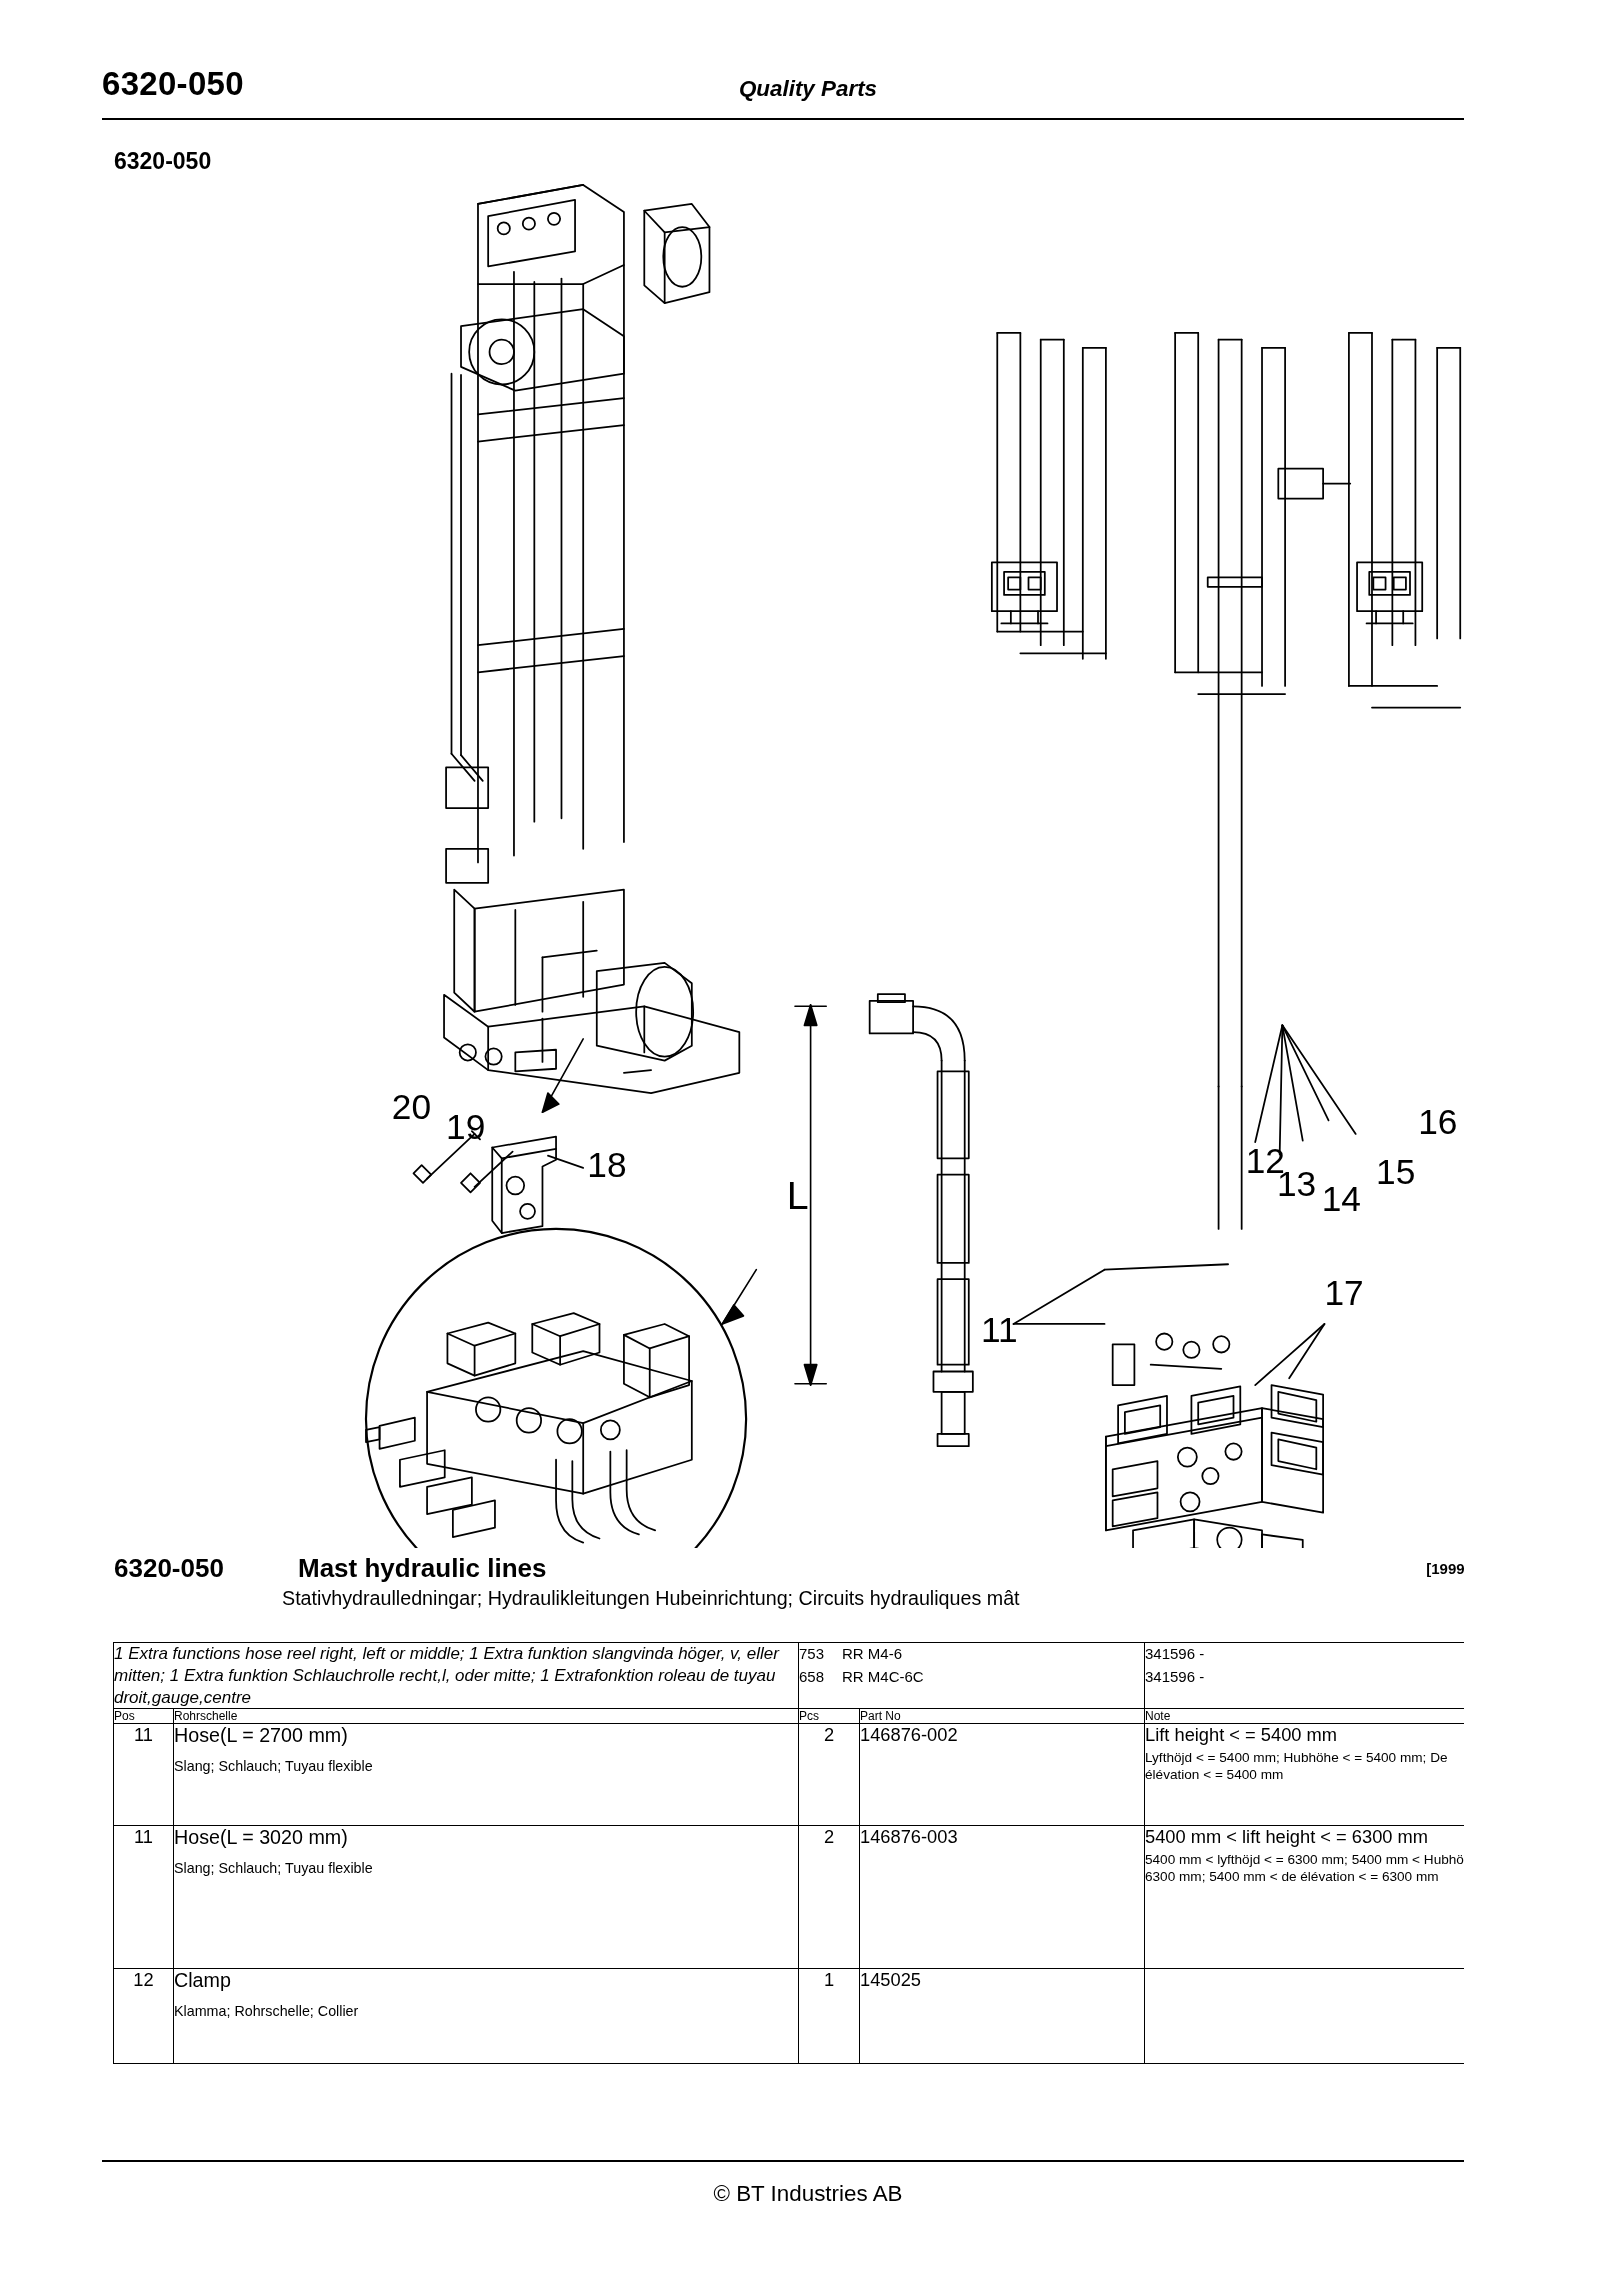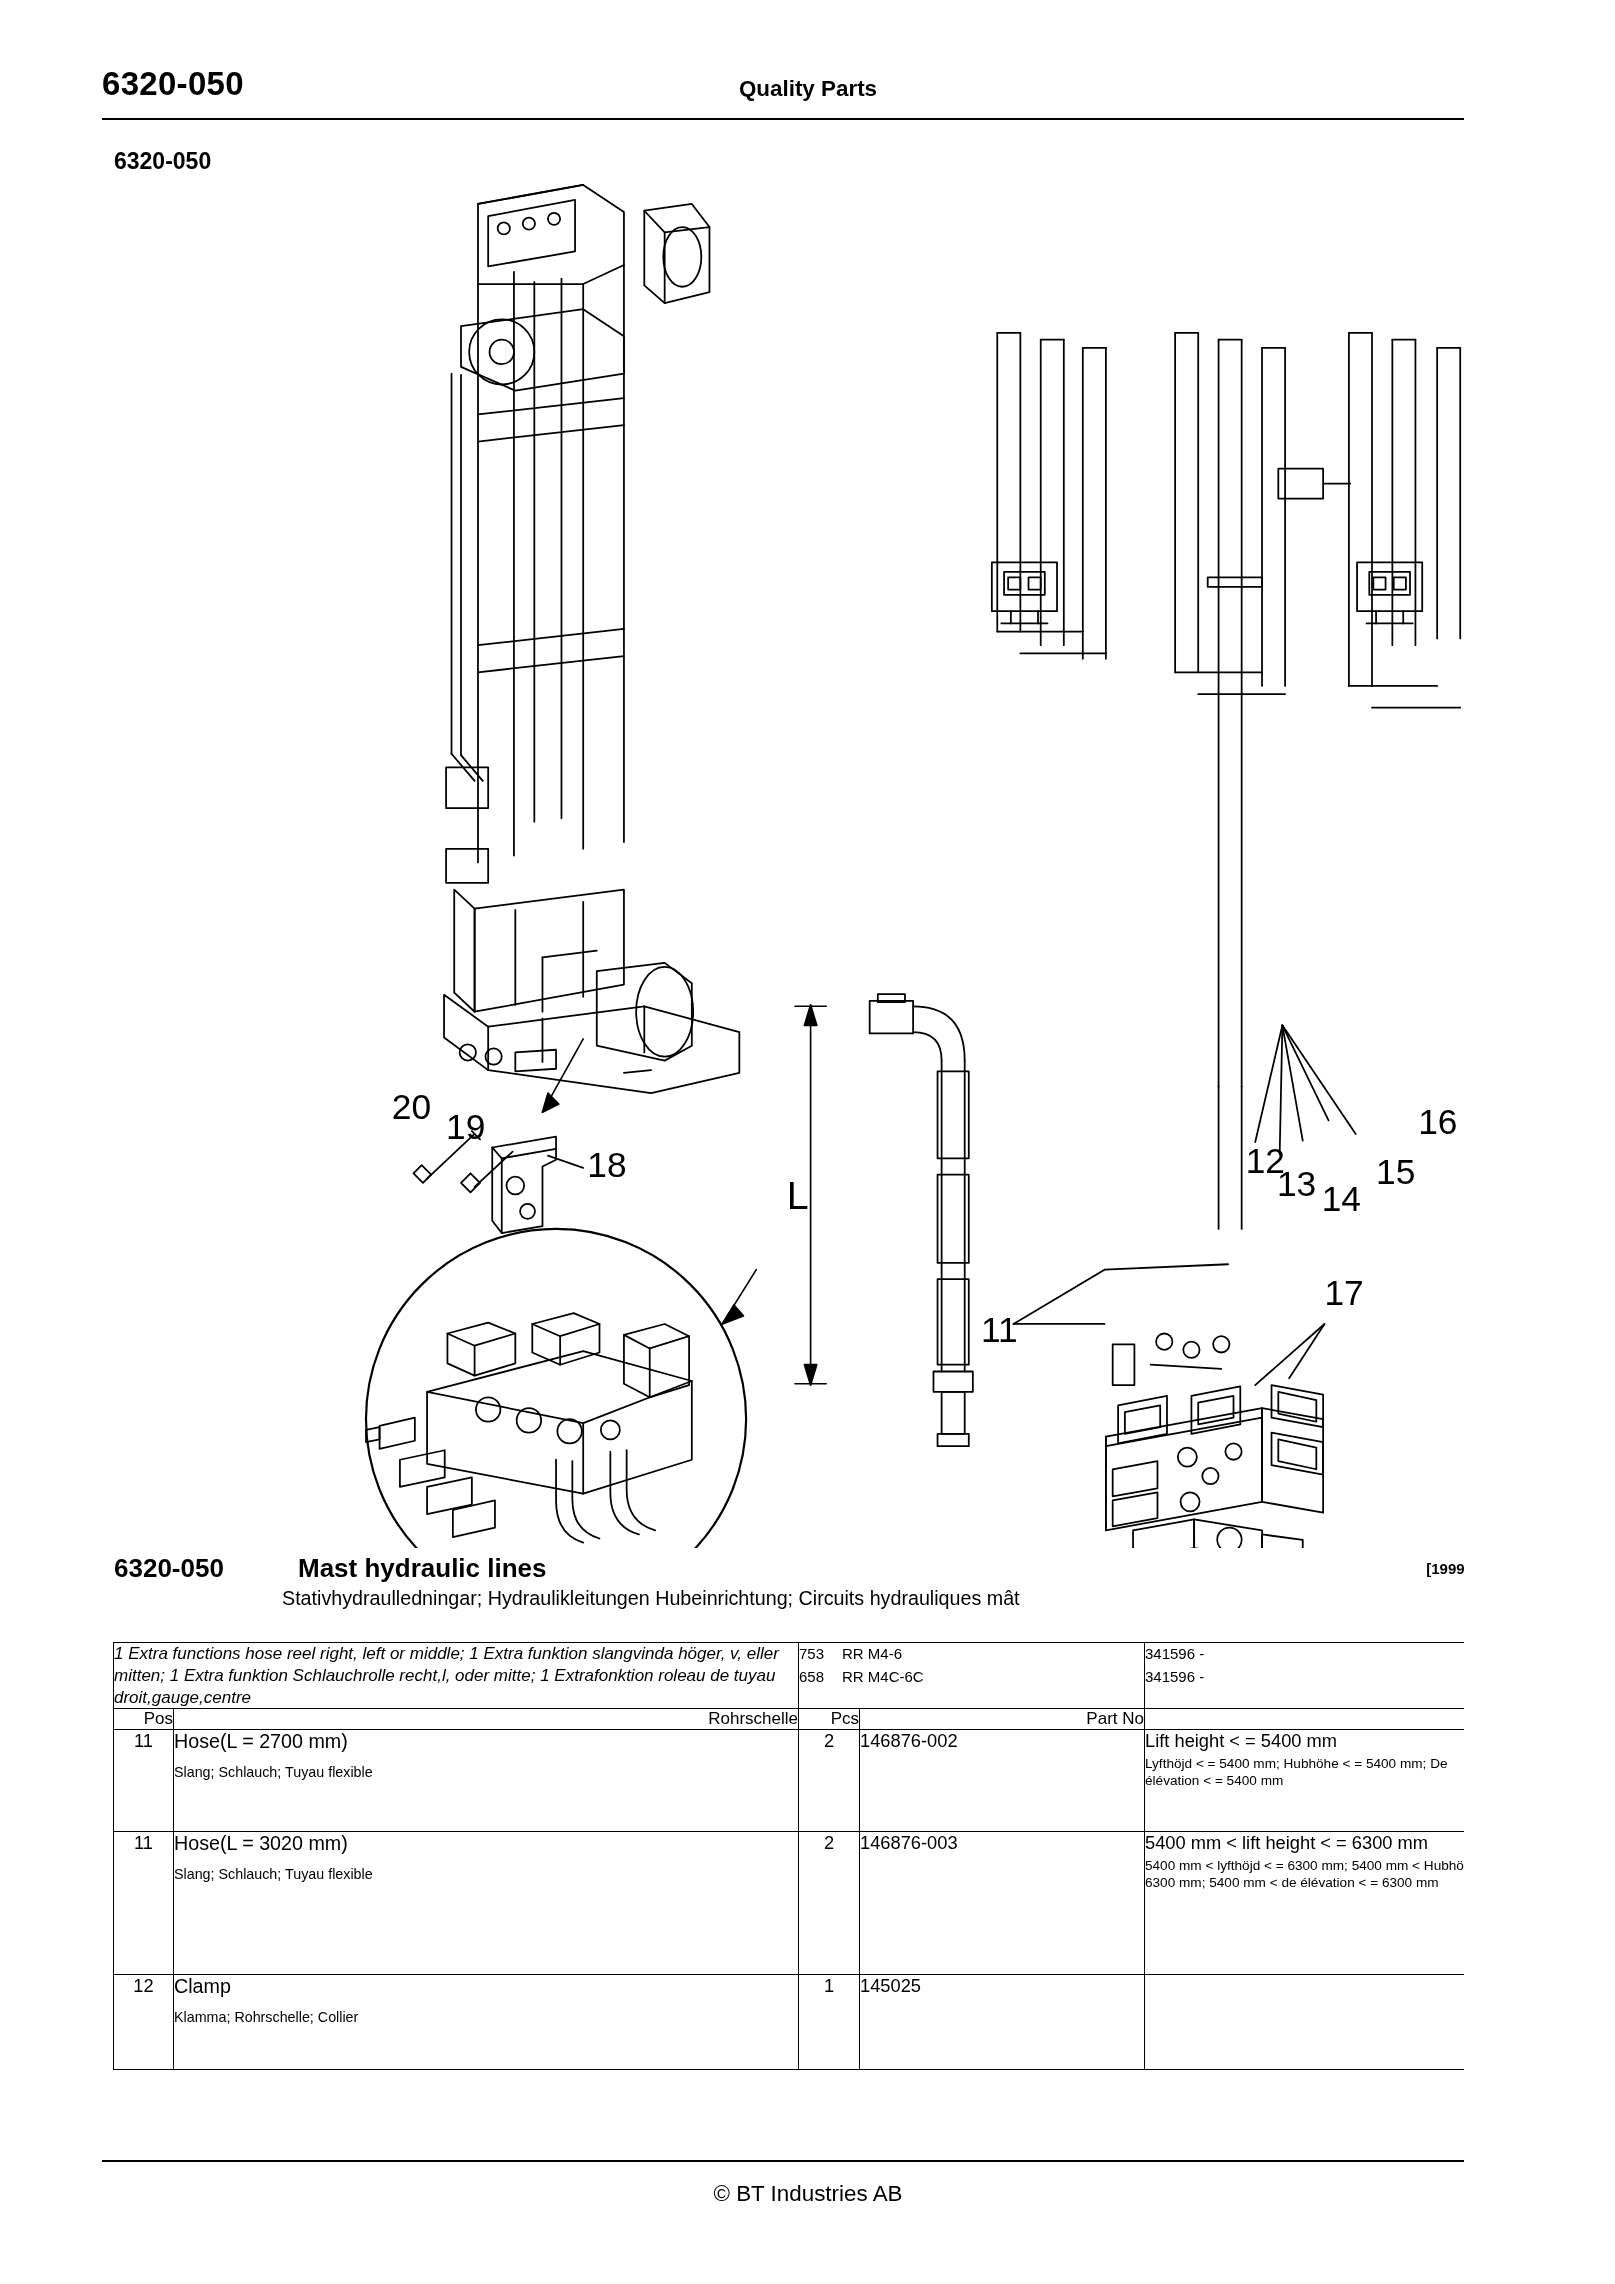--- a/index.html
+++ b/index.html
@@ -38,20 +38,21 @@
     letter-spacing: 0.3px;
   }
   .header-title {
     position: absolute;
     left: 0;
     top: 11px;
     width: 1412px;
     text-align: center;
     font-size: 22.4px;
     font-weight: bold;
+    font-style: italic;
   }
   .header-rule {
     position: absolute;
     left: 0;
     top: 53px;
     width: 1412px;
     height: 2px;
     background: #000;
   }
   .sub-code {
@@ -140,22 +141,22 @@
     display: flex;
   }
   .vm-num { width: 43px; }
   .vm-name { width: 163px; }
   .variant-serial {
     padding: 6.8px 5.4px 8.1px 5.4px;
     font-size: 15px;
     line-height: 1.5;
   }
   .colhead td {
-    text-align: right;
-    font-size: 17px;
+    text-align: left;
+    font-size: 12px;
     padding: 5.4px 0 6.1px 0;
   }
   .row-pos {
     text-align: center;
     font-size: 18.3px;
     padding: 9.5px 0 0 0;
   }
   .row-desc {
     padding: 9.5px 0 11px 12.2px;
   }

